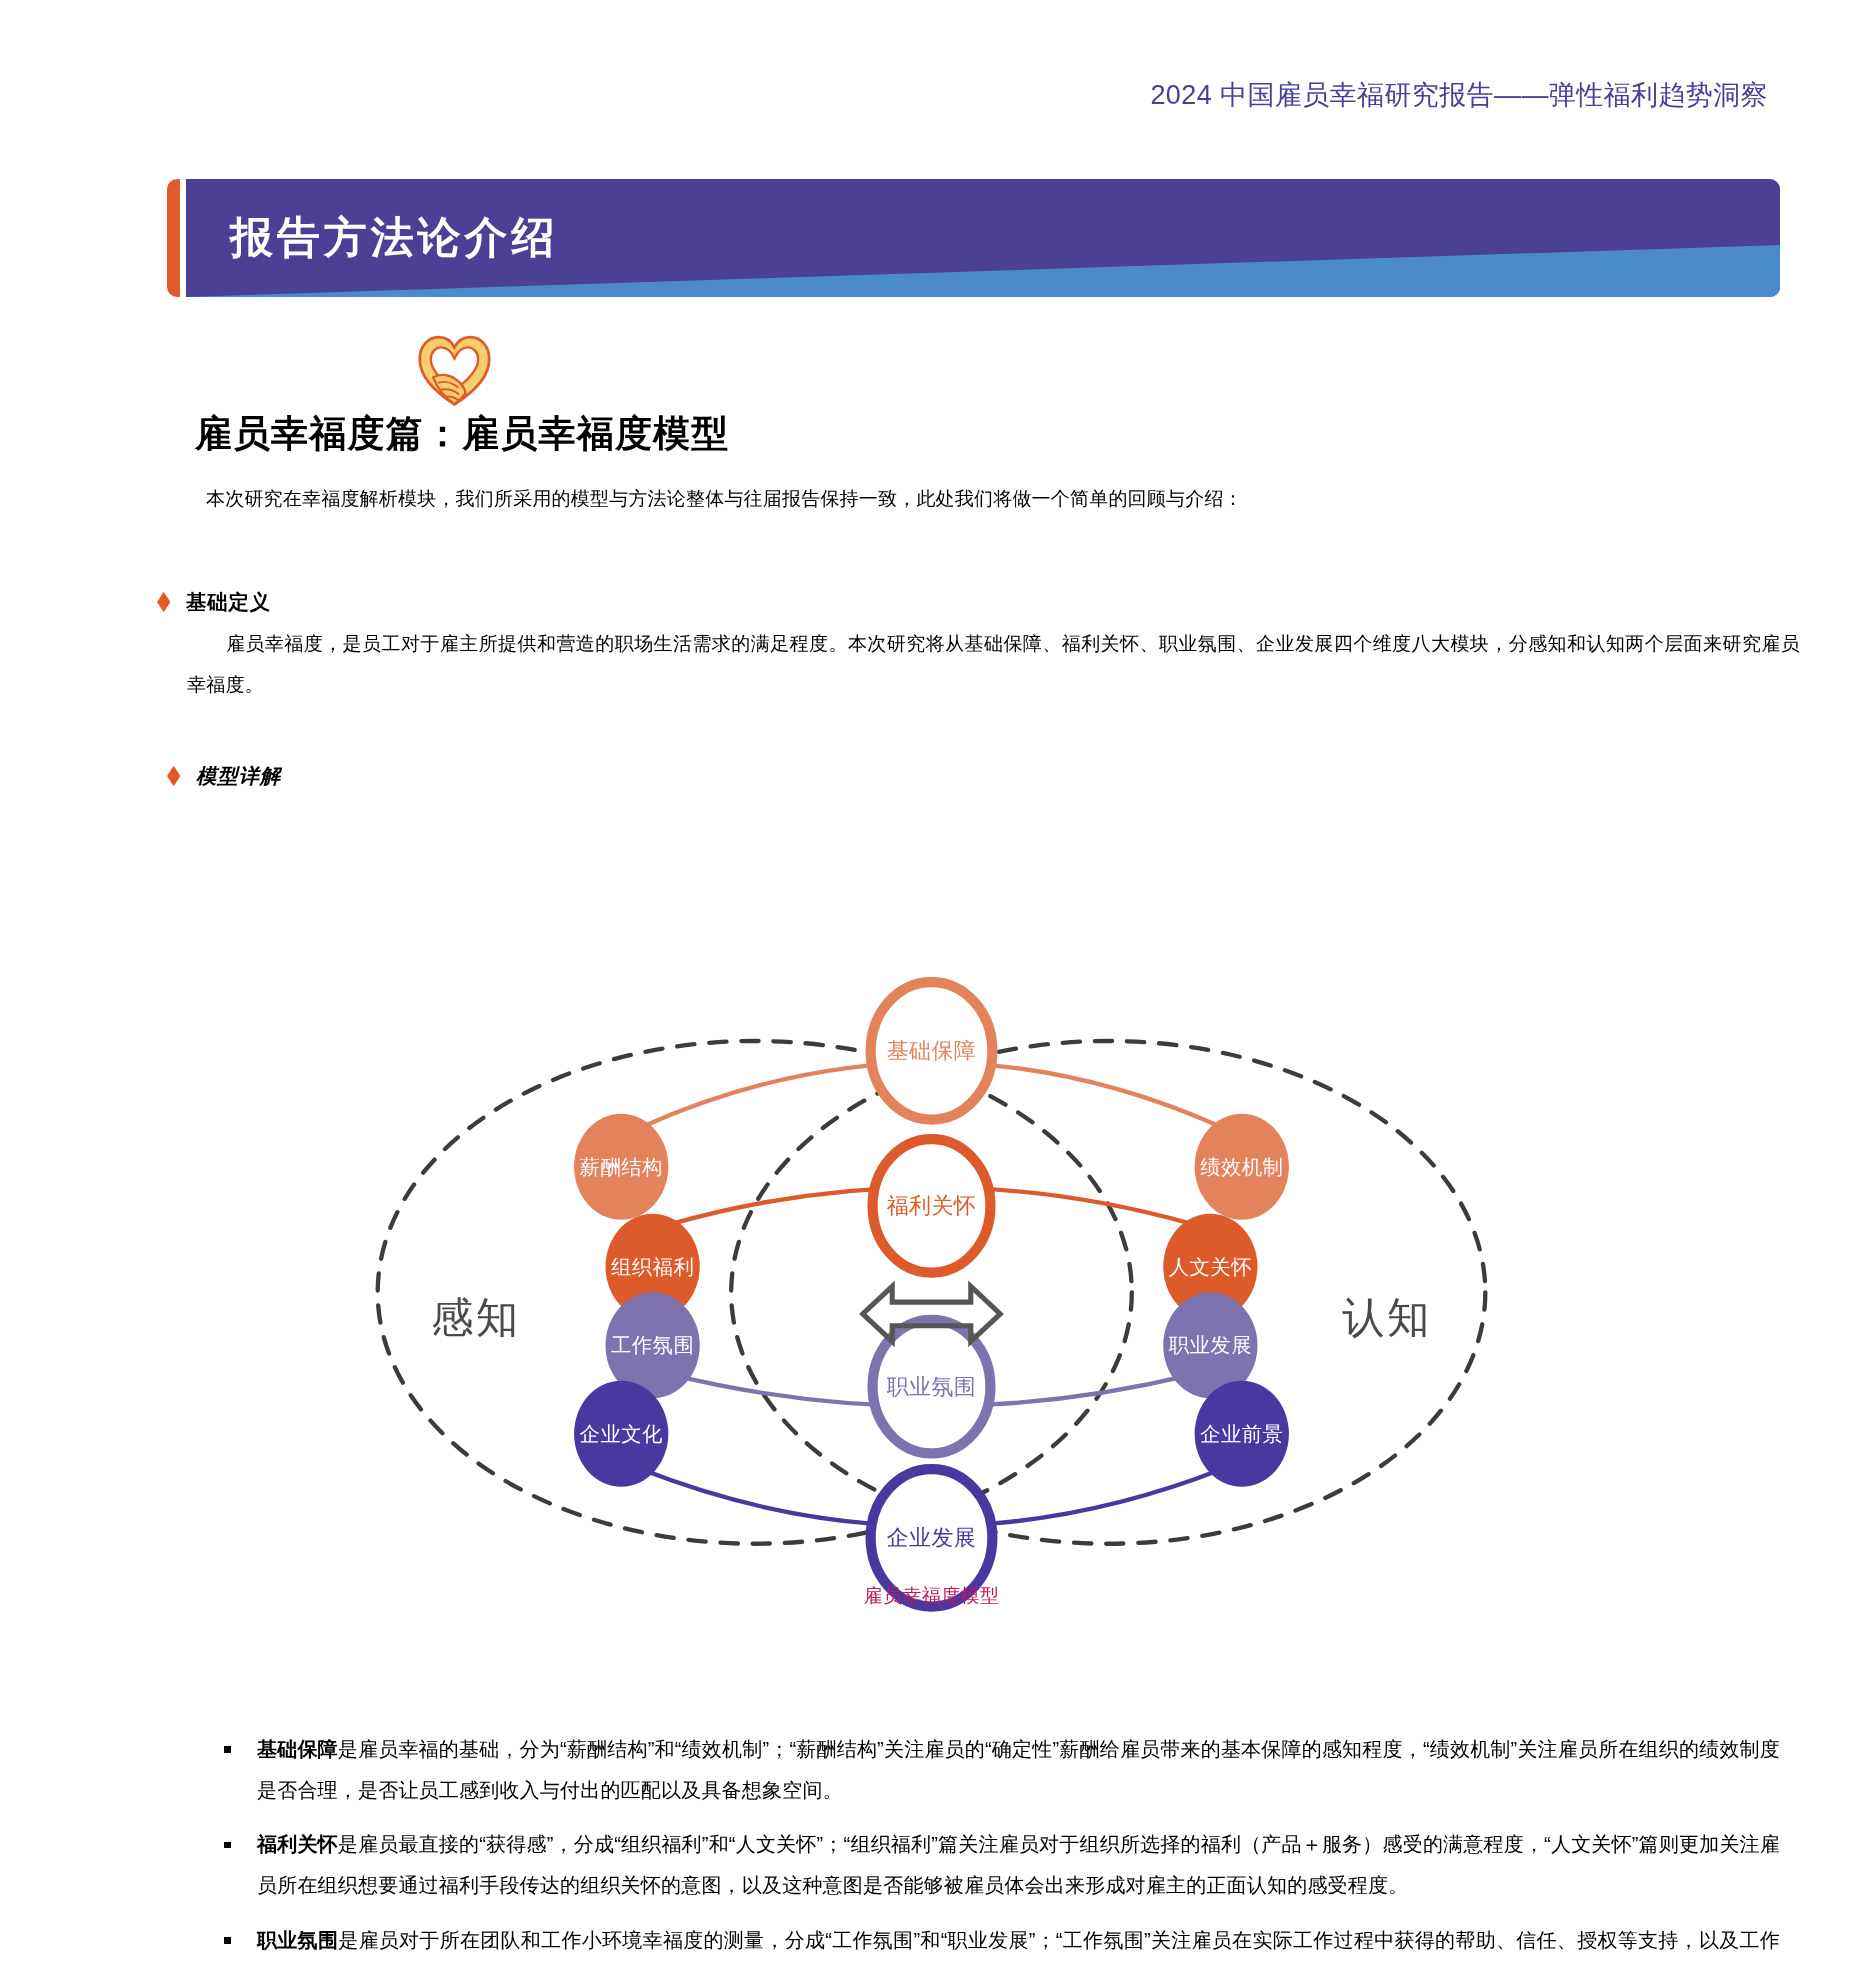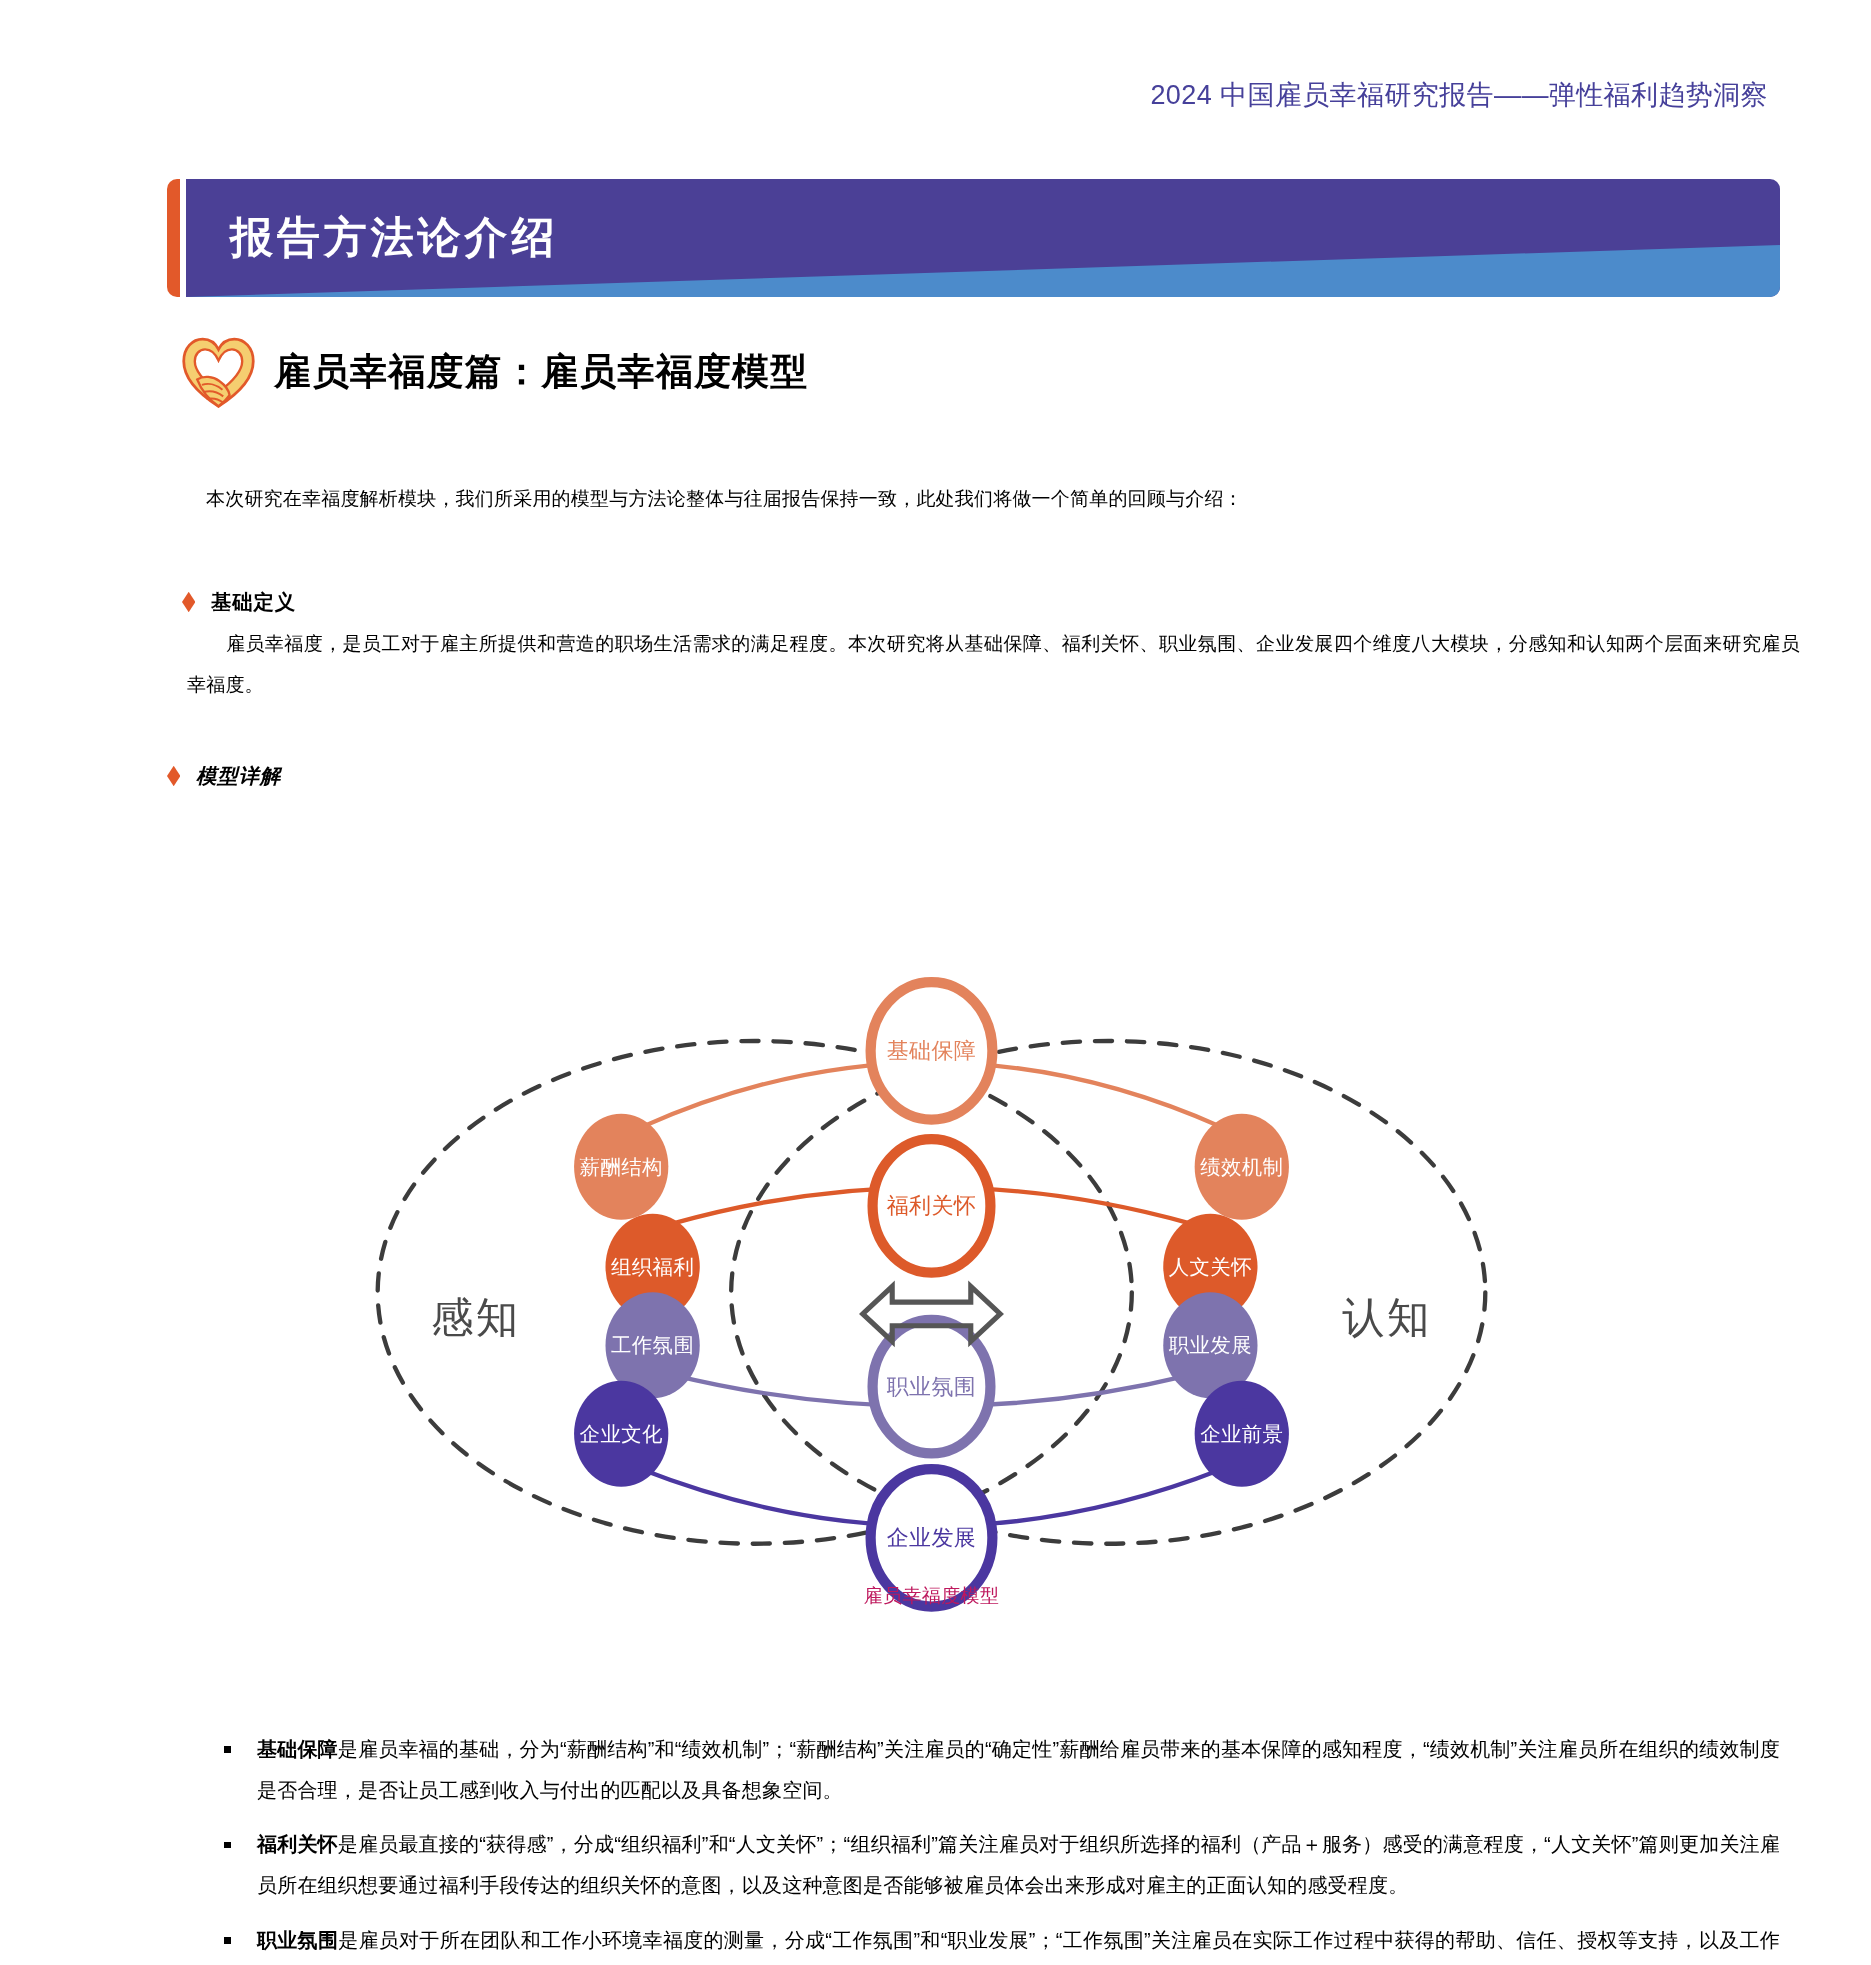--- a/index.html
+++ b/index.html
@@ -63,20 +63,21 @@
     white-space:nowrap;
     z-index:3;
   }
 
   
   .sec-head{
     position:absolute;
     left:179px; top:330px;
     display:flex; align-items:center;
     height:83px;
+    flex-direction:column;
   }
   .heart-icon{ width:79px; height:79px; flex:none; }
   .sec-head-text{
     margin-left:15.7px;
     font-size:37px;
     font-weight:bold;
     letter-spacing:1.2px;
     color:#000;
     white-space:nowrap;
   }
@@ -101,21 +102,21 @@
     display:flex; align-items:center;
     font-size:20.4px; font-weight:bold;
     letter-spacing:0.8px;
   }
   .dia{
     width:13.4px; height:20.4px; flex:none;
     background:#E2592A;
     margin-right:15.7px;
     clip-path:polygon(50% 0,100% 50%,50% 100%,0 50%);
   }
-  .dia-head.h1{ left:182px; top:588px;justify-content:flex-end; }
+  .dia-head.h1{ left:157px; top:588px;justify-content:flex-end; }
   .dia-head.h2{ left:167px; top:762px;font-style:italic; }
 
   .def-p{
     left:167px; top:623px; width:1613px;
     text-indent:39px;
     margin-left:20px;
   }
 
   
   .figure{

